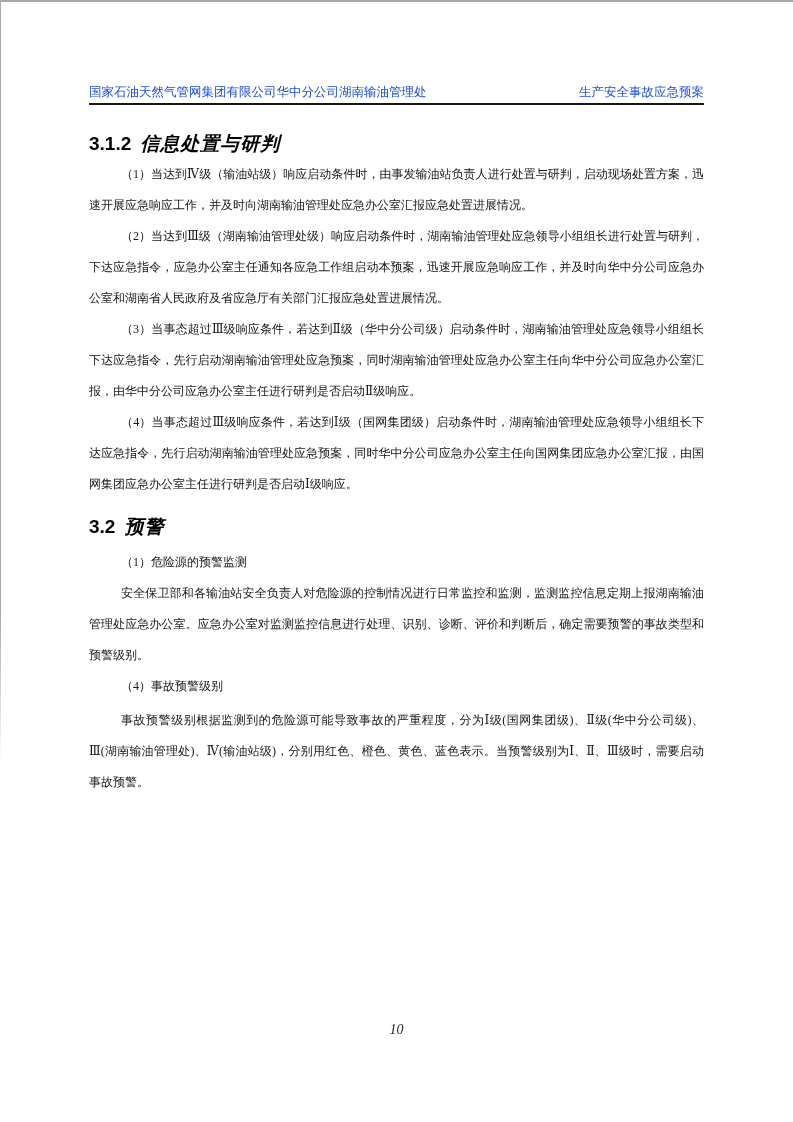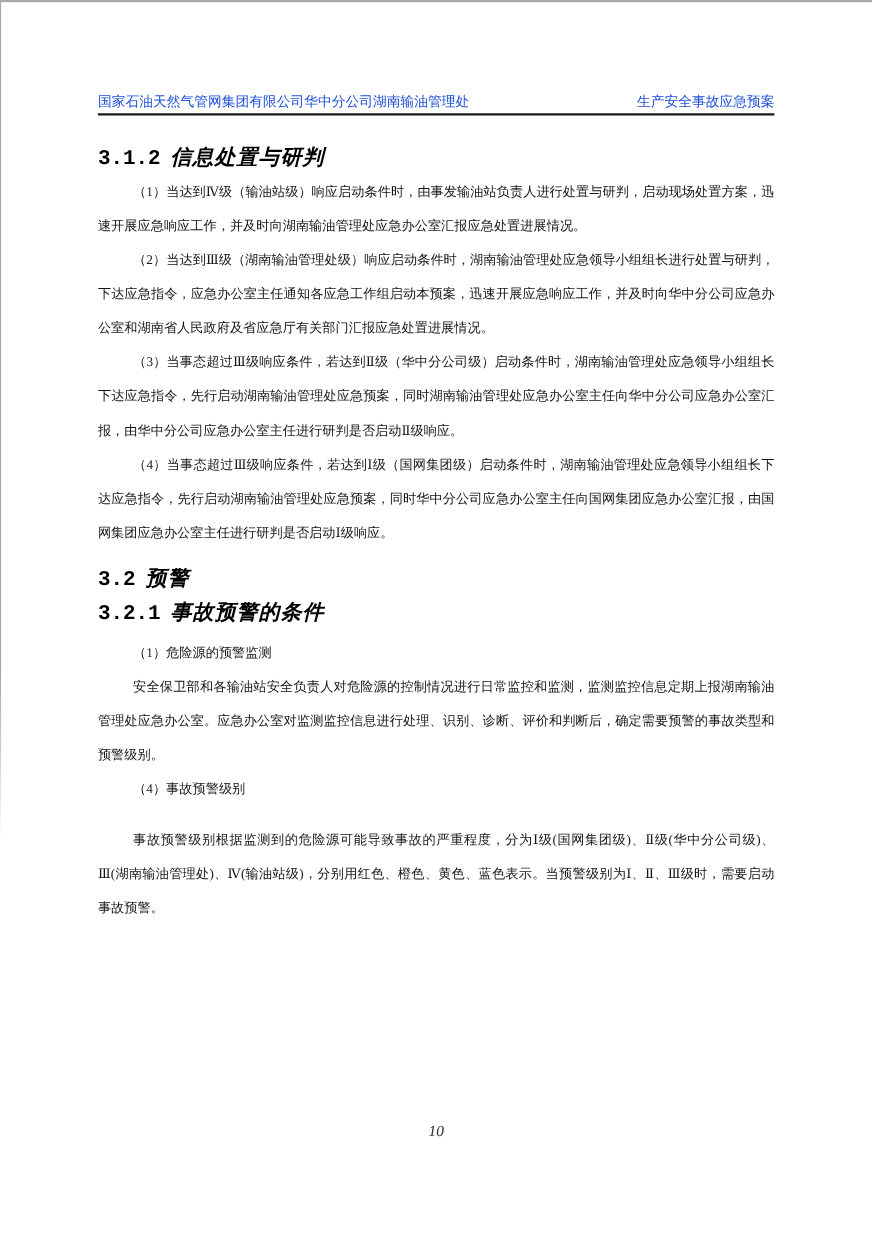--- a/index.html
+++ b/index.html
@@ -46,42 +46,42 @@
     color: #1d4ed8;
   }
   .sec-heading {
     margin: 0;
     font-size: 19px;
     line-height: 26px;
     font-weight: bold;
     color: #000;
   }
   .sec-heading .sec-number {
-    font-family: Liberation Mono, monospace;
+    font-family: Liberation Sans, sans-serif;
     margin-right: 9px;
   }
   .sec-heading .sec-title {
     font-family: "Liberation Sans", "DejaVu Sans", sans-serif;
     letter-spacing: 1px;
     font-style: italic;
   }
   .h-312 { margin-top: 26px; }
   .h-32  { margin-top: 14px; }
   .h-321 { margin-top: 5px; }
   p.body-para {
     margin: 0;
     font-size: 12px;
     line-height: 31px;
     text-align: justify;
     text-indent: 32px;
     color: #151515;
   }
   p.mt2 { margin-top: 2px; }
   p.mt7 { margin-top: 7px; }
-  p.mt3 { margin-top: 15px; }
+  p.mt3 { margin-top: 3px; }
   .page-number {
     position: absolute;
     top: 1022px;
     left: 0;
     width: 100%;
     text-align: center;
     font-size: 14px;
     color: #2a2a2a;
     font-style: italic;
   }
@@ -105,23 +105,20 @@
 
   <p class="body-para mt2">（1）当达到Ⅳ级（输油站级）响应启动条件时，由事发输油站负责人进行处置与研判，启动现场处置方案，迅速开展应急响应工作，并及时向湖南输油管理处应急办公室汇报应急处置进展情况。</p>
   <p class="body-para">（2）当达到Ⅲ级（湖南输油管理处级）响应启动条件时，湖南输油管理处应急领导小组组长进行处置与研判，下达应急指令，应急办公室主任通知各应急工作组启动本预案，迅速开展应急响应工作，并及时向华中分公司应急办公室和湖南省人民政府及省应急厅有关部门汇报应急处置进展情况。</p>
   <p class="body-para">（3）当事态超过Ⅲ级响应条件，若达到Ⅱ级（华中分公司级）启动条件时，湖南输油管理处应急领导小组组长下达应急指令，先行启动湖南输油管理处应急预案，同时湖南输油管理处应急办公室主任向华中分公司应急办公室汇报，由华中分公司应急办公室主任进行研判是否启动Ⅱ级响应。</p>
   <p class="body-para">（4）当事态超过Ⅲ级响应条件，若达到Ⅰ级（国网集团级）启动条件时，湖南输油管理处应急领导小组组长下达应急指令，先行启动湖南输油管理处应急预案，同时华中分公司应急办公室主任向国网集团应急办公室汇报，由国网集团应急办公室主任进行研判是否启动Ⅰ级响应。</p>
 
   <h2 class="sec-heading h-32">
     <span class="sec-number">3.2</span><span class="sec-title">预警</span>
   </h2>
 
-  <h2 class="sec-heading h-321">
-    <span class="sec-number">3.2.1</span><span class="sec-title">事故预警的条件</span>
-  </h2>
 
   <p class="body-para mt7">（1）危险源的预警监测</p>
   <p class="body-para">安全保卫部和各输油站安全负责人对危险源的控制情况进行日常监控和监测，监测监控信息定期上报湖南输油管理处应急办公室。应急办公室对监测监控信息进行处理、识别、诊断、评价和判断后，确定需要预警的事故类型和预警级别。</p>
   <p class="body-para">（4）事故预警级别</p>
   <p class="body-para mt3">事故预警级别根据监测到的危险源可能导致事故的严重程度，分为Ⅰ级(国网集团级)、Ⅱ级(华中分公司级)、Ⅲ(湖南输油管理处)、Ⅳ(输油站级)，分别用红色、橙色、黄色、蓝色表示。当预警级别为Ⅰ、Ⅱ、Ⅲ级时，需要启动事故预警。</p>
 
 </div>
 
 <div class="page-number">10</div>
 

